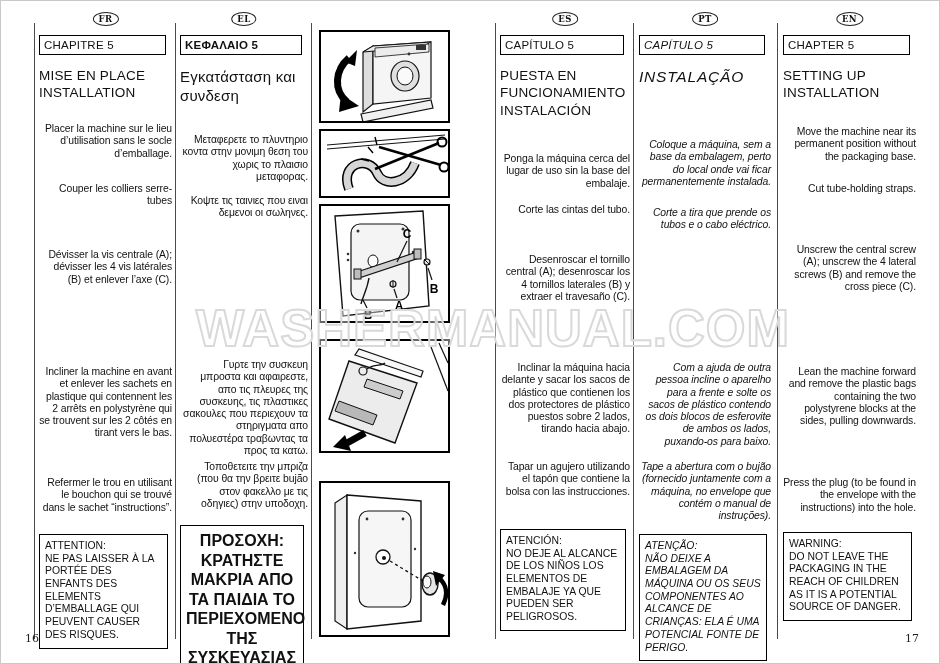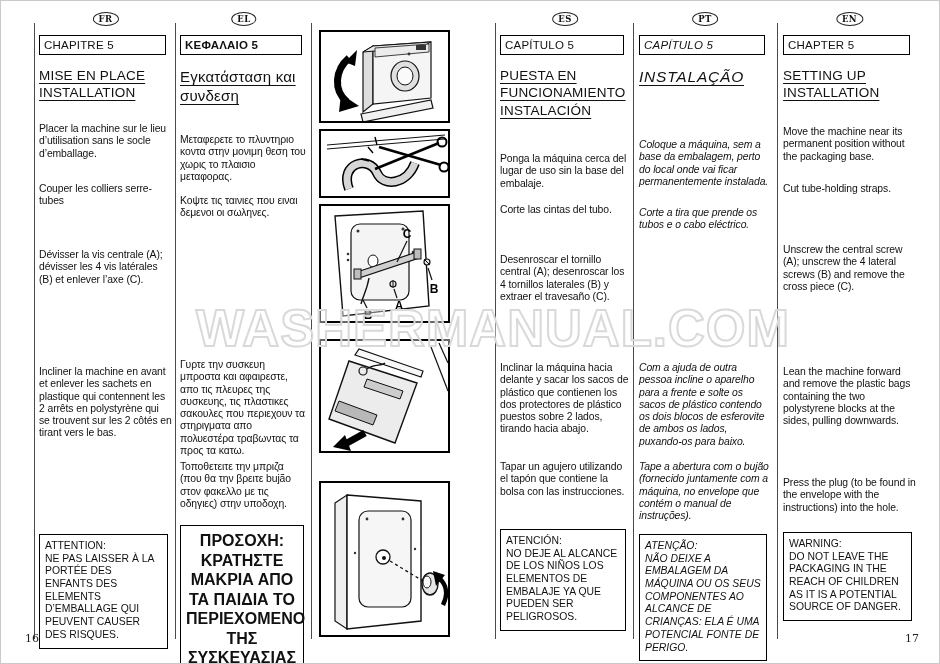--- a/index.html
+++ b/index.html
@@ -16,23 +16,23 @@
     font-family:"DejaVu Serif", serif;font-weight:bold;font-size:8.5px;line-height:11px;
     letter-spacing:0.5px;background:#fff;
   }
   .chapter-box{
     position:absolute;top:34px;left:0;right:6px;border:1.7px solid #000;
     padding:3px 4px;font-size:11.5px;letter-spacing:0.2px;background:#fff;
   }
   .heading{
     position:absolute;top:66px;left:0;right:2px;margin:0;
     font-size:13.5px;font-weight:500;line-height:1.28;letter-spacing:0.2px;
-    text-decoration:underline;text-underline-offset:2.5px;text-decoration-thickness:1.3px;
-  }
-  .para{position:absolute;left:0;right:0;margin:0;font-size:10.4px;line-height:1.18;letter-spacing:-0.1px;}
+    text-underline-offset:2.5px;text-decoration-thickness:1.3px;
+  }
+  .para{position:absolute;left:0;right:0;margin:0;font-size:10.4px;line-height:1.18;letter-spacing:-0.1px;text-align:right;}
   .warning-box{
     position:absolute;left:0;right:4px;border:1.6px solid #000;background:#fff;
     padding:5px 5px 6px 5px;font-size:10.4px;line-height:1.22;
   }
   .col-el .chapter-box{font-weight:bold;}
   .col-el .heading{font-size:15px;}
   .col-el .warning-box{font-weight:bold;font-size:16px;text-align:center;}
   .col-pt{font-style:italic;}
   .col-pt .heading{font-size:15.5px;letter-spacing:0.8px;}
   .figcol{position:absolute;top:0;height:664px;}
@@ -66,20 +66,21 @@
   <div class="vrule" style="left:776px"></div>
 
   <div class="col col-fr" style="left:38px;width:133px">
     <div class="badge"><span>FR</span></div>
     <div class="chapter-box"><span>CHAPITRE 5</span></div>
     <h2 class="heading">MISE EN PLACE INSTALLATION</h2>
     <p class="para" style="top:122px">Placer la machine sur le lieu d’utilisation sans le socle d’emballage.</p>
     <p class="para" style="top:182px">Couper les colliers serre-tubes</p>
     <p class="para" style="top:248px">Dévisser la vis centrale (A); dévisser les 4 vis latérales (B) et enlever l’axe (C).</p>
     <p class="para" style="top:365px">Incliner la machine en avant et enlever les sachets en plastique qui contennent les 2 arrêts en polystyrène qui se trouvent sur les 2 côtés en tirant vers le bas.</p>
+    <p class="para" style="top:476px">Refermer le trou en utilisant le bouchon qui se trouvé dans le sachet “instructions”.</p>
     <div class="warning-box" style="top:533px">
       <div>ATTENTION:</div>
       <div>NE PAS LAISSER À LA PORTÉE DES ENFANTS DES ELEMENTS D’EMBALLAGE QUI PEUVENT CAUSER DES RISQUES.</div>
     </div>
   </div>
 
   <div class="col col-el" style="left:179px;width:128px">
     <div class="badge"><span>EL</span></div>
     <div class="chapter-box"><span>ΚΕΦΑΛΑΙΟ 5</span></div>
     <h2 class="heading">Εγκατάσταση και συνδεση</h2>

